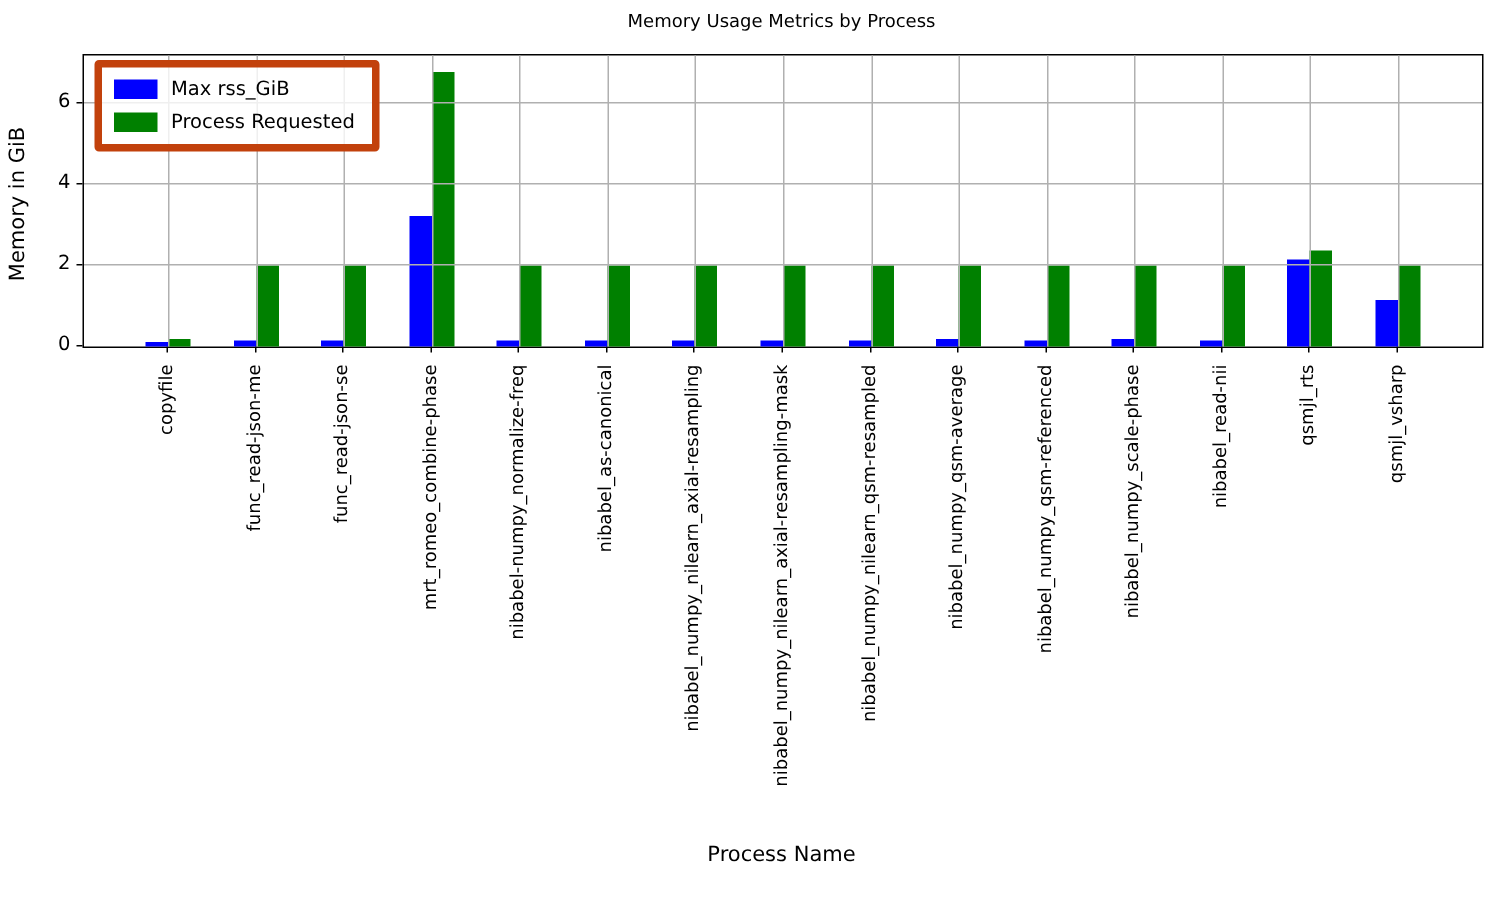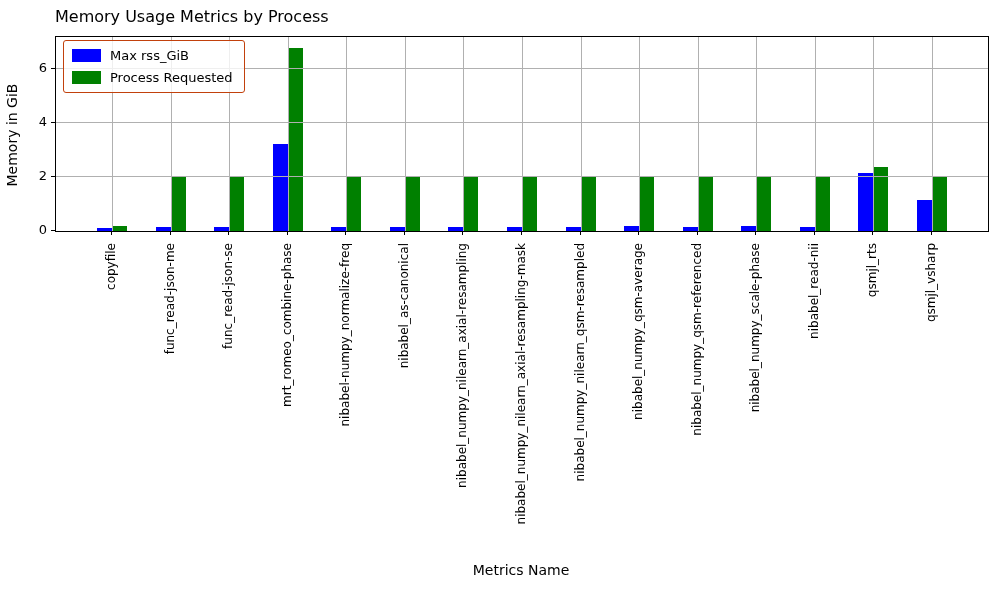--- a/index.html
+++ b/index.html
@@ -6,36 +6,36 @@
   #figure {
     position: relative;
     width: 1000px; height: 600px;
     background: #ffffff;
     font-family: "DejaVu Sans", "Liberation Sans", sans-serif;
     color: #000000;
     overflow: hidden;
   }
   #chart-title {
     position: absolute; left: 55px; top: 7px; width: 932px;
-    text-align: left; font-size: 16px; color: #000;
+    text-align: center; font-size: 12px; color: #000;
   }
   #plot-area {
     position: absolute; left: 55px; top: 36px;
     width: 932px; height: 194px;
     box-sizing: content-box;
     border: 1px solid #000000;
     background: #ffffff;
   }
   .bar { position: absolute; bottom: 0; z-index: 1; }
   .grid-h { position: absolute; left: 0; width: 100%; height: 1px; background: #b0b0b0; z-index: 2; }
   .grid-v { position: absolute; top: 0; height: 100%; width: 1px; background: #b0b0b0; z-index: 2; }
   #legend {
     position: absolute; left: 63px; top: 40px; z-index: 30;
     background: rgba(255,255,255,0.8);
-    border: 1px solid #c2410c; border-radius: 3px;
+    border: 5px solid #c2410c; border-radius: 3px;
     padding: 7px 11px 7px 8px;
     display: flex; flex-direction: column; gap: 7px;
   }
   .legend-row { display: flex; align-items: center; gap: 9px; }
   .legend-swatch { width: 29px; height: 13px; display: inline-block; }
   .legend-label { font-size: 13px; color: #000; white-space: nowrap; }
   .x-tick { position: absolute; width: 1px; height: 4px; background: #000; }
   .y-tick { position: absolute; width: 4px; height: 1px; background: #000; }
   .y-tick-label {
     position: absolute; width: 30px; text-align: right;
@@ -122,21 +122,21 @@
     <div class="legend-row">
       <span class="legend-swatch" style="background: rgb(0, 0, 255);"></span>
       <span class="legend-label">Max rss_GiB</span>
     </div>
     <div class="legend-row">
       <span class="legend-swatch" style="background: rgb(0, 128, 0);"></span>
       <span class="legend-label">Process Requested</span>
     </div>
   </div>
 
-  <div id="xaxis-label">Metrics Name</div>
+  <div id="xaxis-label">Process Name</div>
 
   <div id="yaxis-label-wrap">
     <span id="yaxis-label">Memory in GiB</span>
   </div>
 
   <div id="axis-decorations">
       <div class="y-tick" style="left: 51px; top: 230px;"></div>
       <div class="y-tick-label" style="left: 17px; top: 223px;">0</div>
       <div class="y-tick" style="left: 51px; top: 176px;"></div>
       <div class="y-tick-label" style="left: 17px; top: 169px;">2</div>

